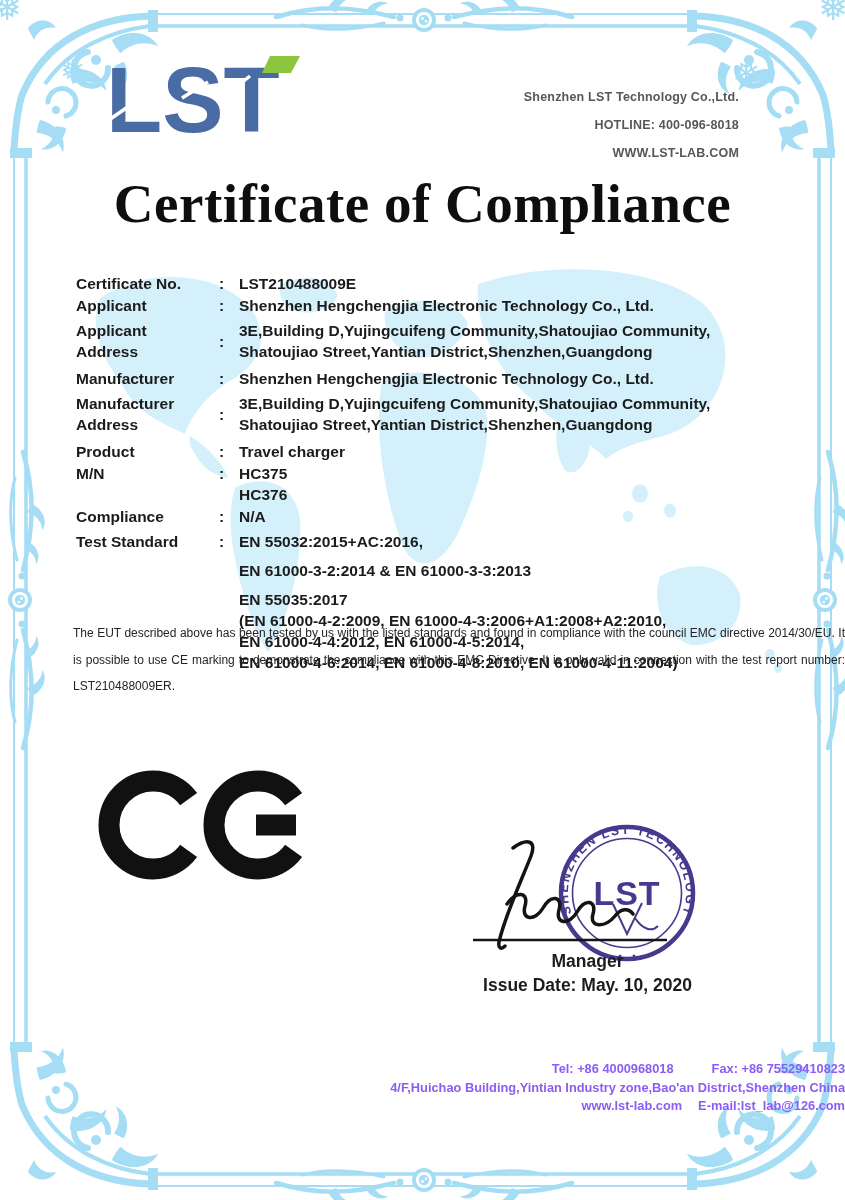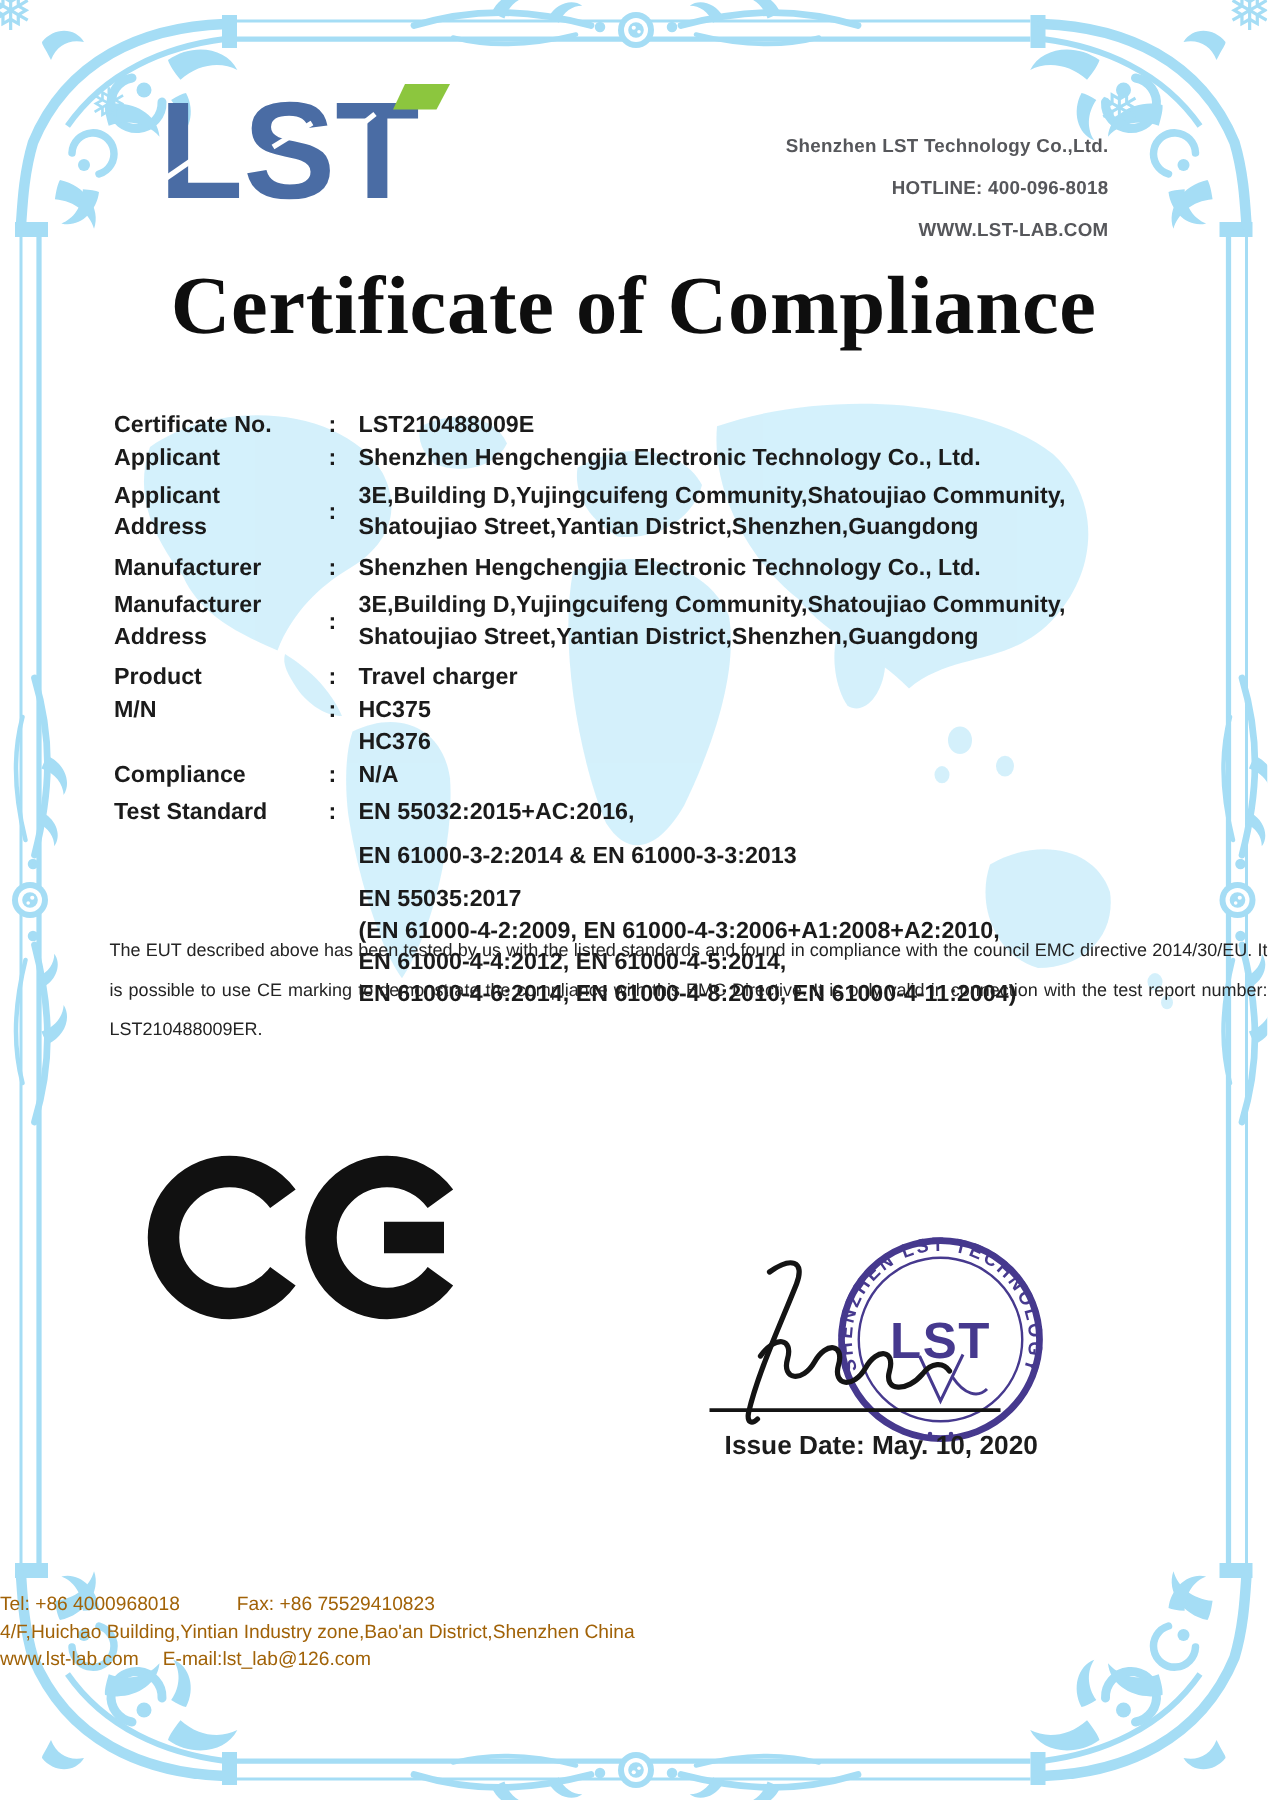--- a/index.html
+++ b/index.html
@@ -52,22 +52,22 @@
   .signature { position:absolute; left:455px; top:830px; z-index:3; }
   .sigblock {
     position:absolute; left:445px; top:950px; width:285px; z-index:2;
     text-align:center; font-weight:bold; font-size:17.5px; color:#1c1c1c;
   }
   .sigblock .role { line-height:22px; }
   .sigblock .idate { line-height:22px; margin-top:2px; white-space:nowrap; }
 
   
   .footer {
-    position:absolute; top:1060px; left:0; width:100%; z-index:2; text-align:left;
-    font-size:12.8px; font-weight:normal; color:#a16207; line-height:18.5px;
+    position:absolute; top:1060px; left:0; width:100%; z-index:2; text-align:right;
+    font-size:12.8px; font-weight:bold; color:#8b5cf6; line-height:18.5px;
   }
   .footer .sep { display:inline-block; width:38px; }
   .footer .sep2 { display:inline-block; width:16px; }
 
   
   .flake { position:absolute; z-index:1; color:#a5ddf5; font-size:30px; line-height:1; }
   .flake.f1 { left:60px;  top:56px; }
   .flake.f2 { left:732px; top:56px; font-size:34px; }
   .flake.f3 { left:-8px;  top:-10px; font-size:36px; }
   .flake.f4 { left:818px; top:-10px; font-size:36px; }
@@ -319,20 +319,21 @@
 
   <svg class="signature" width="230" height="125" viewBox="0 0 230 125">
     <g fill="none" stroke="#141414" stroke-width="3.5" stroke-linecap="round">
       <path d="M 58 18 C 72 8 82 10 76 26 C 64 56 50 86 44 112 C 43 118 46 120 50 116"></path>
       <path d="M 52 74 C 62 60 74 62 70 76 C 66 90 80 92 88 78 C 96 64 108 66 104 80 C 100 94 114 96 122 82 C 130 68 142 70 138 84 C 134 98 150 98 160 86 C 166 78 174 78 178 84"></path>
     </g>
     <line x1="18" y1="110" x2="212" y2="110" stroke="#141414" stroke-width="2.5"></line>
   </svg>
 
   <div class="sigblock">
+    <div class="role">Manager</div>
     <div class="idate">Issue Date: May. 10, 2020</div>
   </div>
 
   <div class="footer">
     <div>
       <span>Tel: +86 4000968018</span><span class="sep"></span><span>Fax: +86 75529410823</span>
     </div>
     <div>4/F,Huichao Building,Yintian Industry zone,Bao'an District,Shenzhen China</div>
     <div>
       <span>www.lst-lab.com</span><span class="sep2"></span><span>E-mail:lst_lab@126.com</span>

